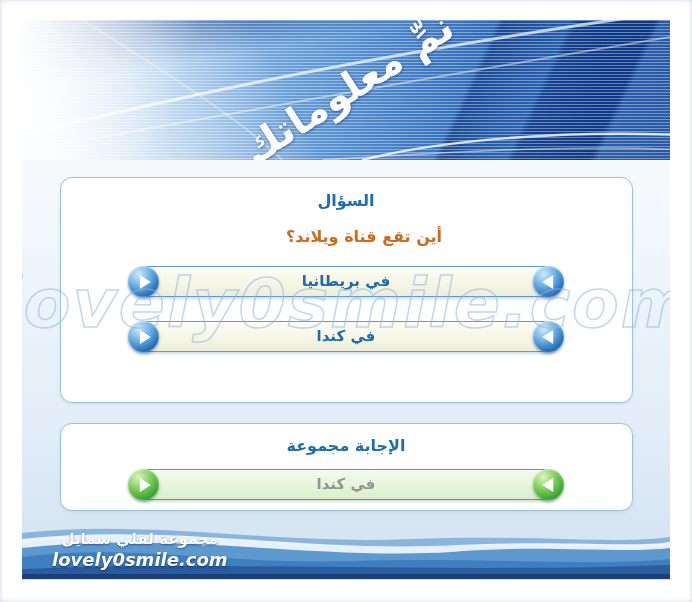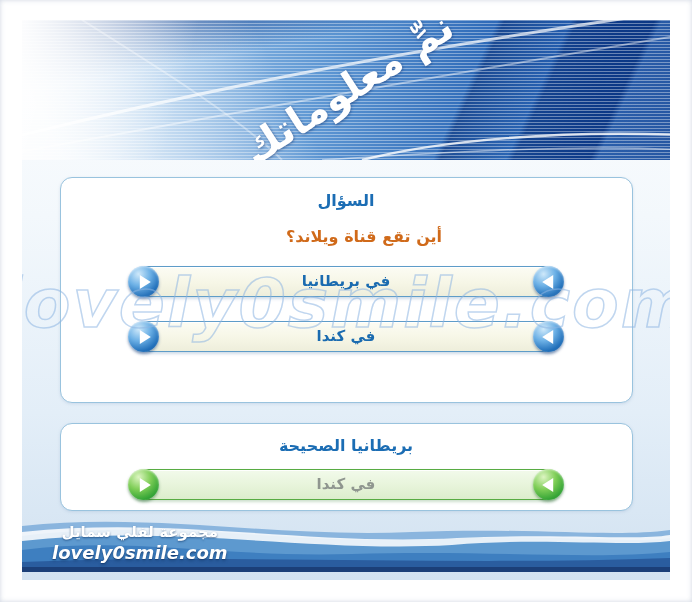--- a/index.html
+++ b/index.html
@@ -114,21 +114,21 @@
   
   .watermark{
     position:absolute;top:104px;left:50%;transform:translateX(-50%);
     font-size:68px;font-weight:bold;font-style:italic;white-space:nowrap;
     color:rgba(255,255,255,.04);
     -webkit-text-stroke:1.5px rgba(140,180,225,.55);
     z-index:5;pointer-events:none;letter-spacing:2px;
   }
 
   
-  .wave{position:absolute;left:0;bottom:8px;width:648px;height:66px;z-index:4;}
+  .wave{position:absolute;left:0;bottom:1px;width:648px;height:66px;z-index:4;}
   .wave svg{position:absolute;inset:0;display:block;}
   .footer-text{
     position:absolute;left:30px;bottom:8px;z-index:6;text-align:center;
     color:#ffffff;line-height:1.25;
   }
   .footer-group{
     font-size:15px;font-weight:bold;direction:rtl;
     text-shadow:0 1px 2px rgba(20,60,110,.7);
   }
   .footer-site{
@@ -183,21 +183,21 @@
             <div class="circle-btn right">
               <span class="tri left-pt"></span>
             </div>
           </div>
 
 
         </div>
       </div>
 
       <div class="panel answer-panel">
-        <div class="panel-title">بريطانيا الصحيحة</div>
+        <div class="panel-title">الإجابة مجموعة</div>
         <div class="option-row answer-row">
           <div class="pill"></div>
           <div class="option-label">في كندا</div>
           <div class="circle-btn left">
             <span class="tri right-pt"></span>
           </div>
           <div class="circle-btn right">
             <span class="tri left-pt"></span>
           </div>
         </div>

